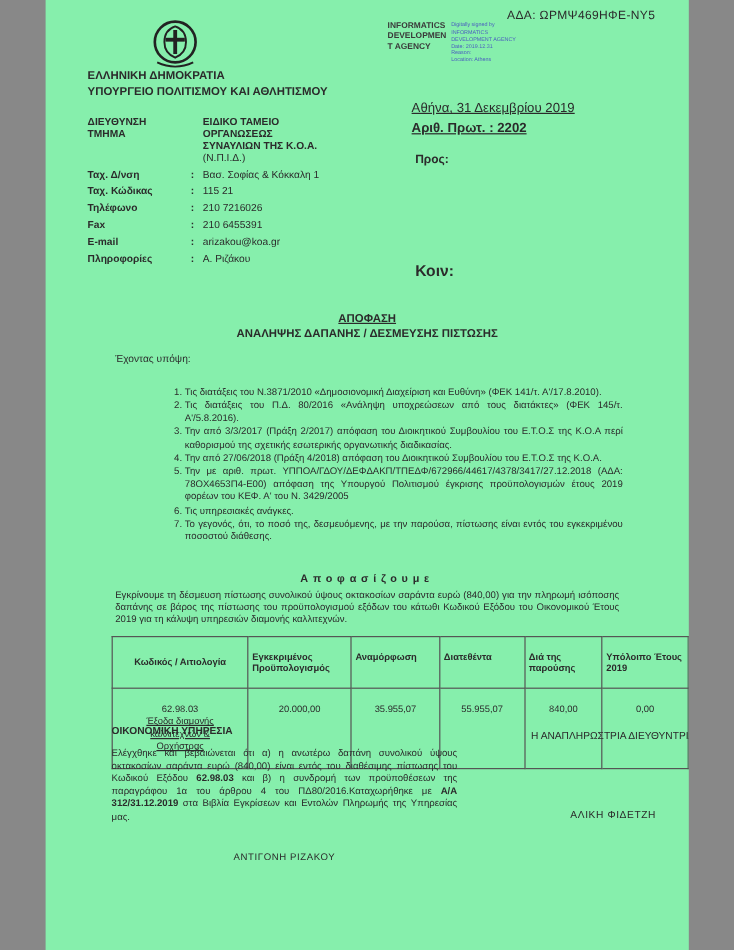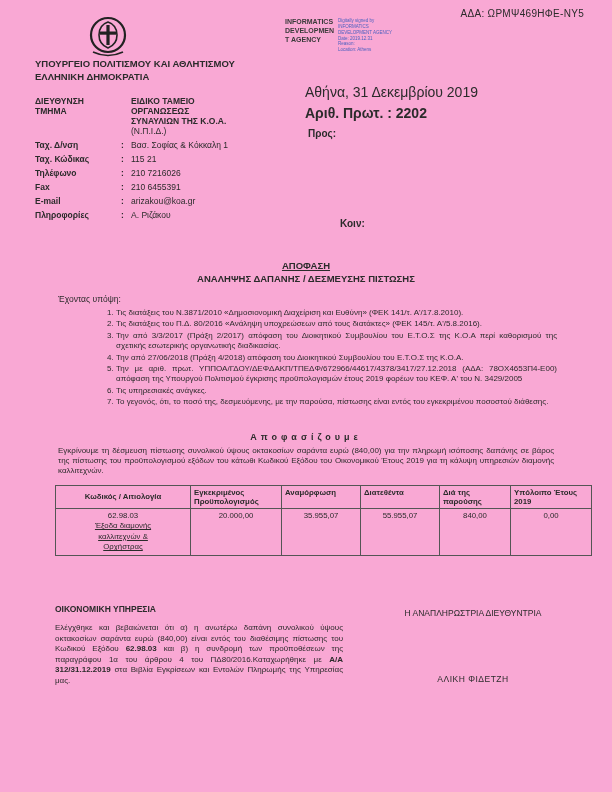--- a/index.html
+++ b/index.html
@@ -1,55 +1,55 @@
 <!DOCTYPE html>
 <html><head>
 <meta charset="utf-8">
 <style>
   html,body{margin:0;padding:0;background:#888;}
   .page{
     position:relative;
-    width:612px;height:792px;
+    width:536px;height:792px;
     margin:0 auto;
-    background:#f9a8d4;
+    background:#86efac;
     font-family:"Liberation Sans", sans-serif;
     color:#2b2b2b;
     overflow:hidden;
   }
   
   .ada{position:absolute;top:8px;right:28px;font-size:10px;letter-spacing:.3px;}
   .logo{position:absolute;top:12px;left:86px;width:44px;height:48px;}
   .sigblock{position:absolute;top:18px;left:285px;display:flex;gap:4px;}
   .sig-agency{font-size:7px;font-weight:bold;color:#3a3a3a;line-height:1.25;white-space:pre-line;}
   .sig-stamp{font-size:4.5px;color:#4a5fbf;line-height:1.3;}
   .hdr-left{position:absolute;top:58px;left:35px;font-size:9.5px;font-weight:bold;line-height:1.35;}
-  .date-block{position:absolute;top:84px;left:305px;font-size:14px;}
+  .date-block{position:absolute;top:84px;left:305px;font-size:11px;text-decoration:underline;}
   .date-block .prot{font-weight:bold;margin-top:5px;}
   
   .info{position:absolute;top:96px;left:35px;width:275px;font-size:8.5px;}
   .info-row{display:flex;margin-bottom:4px;}
   .info-label{width:86px;font-weight:bold;flex:0 0 86px;}
   .info-colon{width:10px;flex:0 0 10px;font-weight:bold;}
   .info-value{flex:1;}
   .dept-vals div{font-weight:bold;}
   .dept-vals div.npid{font-weight:normal;}
   .pros{position:absolute;top:128px;left:308px;font-size:10px;font-weight:bold;}
-  .koin{position:absolute;top:218px;left:308px;font-size:10px;font-weight:bold;margin-left:32px;}
+  .koin{position:absolute;top:218px;left:308px;font-size:13px;font-weight:bold;}
   
   .main{position:absolute;top:260px;left:0;right:0;}
   .title{font-size:9.5px;font-weight:bold;text-align:center;text-decoration:underline;}
   .subtitle{font-size:9.5px;font-weight:bold;text-align:center;margin-top:2px;}
-  .having{font-size:8.5px;margin:10px 0 4px 58px;}
+  .having{font-size:8.5px;margin:10px 0 18px 58px;}
   ol.legal{margin:2px 0 0 0;padding:0 55px 0 116px;font-size:8px;line-height:1.3;text-align:justify;}
   ol.legal li{margin-bottom:1px;}
   .decide-word{font-size:9px;font-weight:bold;text-align:center;letter-spacing:4px;margin-top:24px;}
   .decide-par{font-size:8px;line-height:1.3;text-align:justify;margin:4px 58px 0 58px;}
   
   table.budget{border-collapse:collapse;margin:8px 0 0 55px;font-size:7.8px;}
-  table.budget th,table.budget td{border:1px solid #555;padding:2px 3px;vertical-align:top;}
+  table.budget th,table.budget td{border:1px solid #555;padding:12px 3px;vertical-align:top;}
   table.budget th{font-weight:bold;text-align:left;}
   table.budget td{text-align:center;}
   td.codecell{line-height:1.35;}
   .code-desc{text-decoration:underline;}
   
   .fin{position:absolute;top:604px;left:55px;width:288px;font-size:8px;}
   .fin-title{font-weight:bold;text-align:left;font-size:8.5px;}
   .fin-par{margin-top:9px;text-align:justify;line-height:1.32;}
   .fin-par b{font-weight:bold;}
   .fin-head{font-weight:bold;text-align:center;margin-top:14px;}
@@ -82,22 +82,22 @@
       <div>Digitally signed by</div>
       <div>INFORMATICS</div>
       <div>DEVELOPMENT AGENCY</div>
       <div>Date: 2019.12.31</div>
       <div>Reason:</div>
       <div>Location: Athens</div>
     </div>
   </div>
 
   <div class="hdr-left">
+    <div>ΕΛΛΗΝΙΚΗ ΔΗΜΟΚΡΑΤΙΑ</div>
     <div>ΥΠΟΥΡΓΕΙΟ ΠΟΛΙΤΙΣΜΟΥ ΚΑΙ ΑΘΛΗΤΙΣΜΟΥ</div>
-    <div>ΕΛΛΗΝΙΚΗ ΔΗΜΟΚΡΑΤΙΑ</div>
   </div>
 
   <div class="date-block">
     <div>Αθήνα, 31 Δεκεμβρίου 2019</div>
     <div class="prot">Αριθ. Πρωτ. : 2202</div>
   </div>
 
   <div class="info">
     <div class="info-row">
       <div class="info-label">
@@ -191,20 +191,21 @@
           <td>840,00</td>
           <td>0,00</td>
         </tr>
       </tbody>
     </table>
   </div>
 
   <div class="fin">
     <div class="fin-title">ΟΙΚΟΝΟΜΙΚΗ ΥΠΗΡΕΣΙΑ</div>
     <div class="fin-par"><span>Ελέγχθηκε και βεβαιώνεται ότι α) η ανωτέρω δαπάνη συνολικού ύψους οκτακοσίων σαράντα ευρώ (840,00) είναι εντός του διαθέσιμης πίστωσης του Κωδικού Εξόδου </span><b>62.98.03</b><span> και β) η συνδρομή των προϋποθέσεων της παραγράφου 1α του άρθρου 4 του ΠΔ80/2016.Καταχωρήθηκε με </span><b>Α/Α 312/31.12.2019</b><span> στα Βιβλία Εγκρίσεων και Εντολών Πληρωμής της Υπηρεσίας μας.</span></div>
+    <div class="fin-name">ΑΝΤΙΓΟΝΗ ΡΙΖΑΚΟΥ</div>
   </div>
 
   <div class="sig-right">
     <div>Η ΑΝΑΠΛΗΡΩΣΤΡΙΑ ΔΙΕΥΘΥΝΤΡΙΑ</div>
     <div class="rname">ΑΛΙΚΗ ΦΙΔΕΤΖΗ</div>
   </div>
 
 </div>
 
 </body></html>

